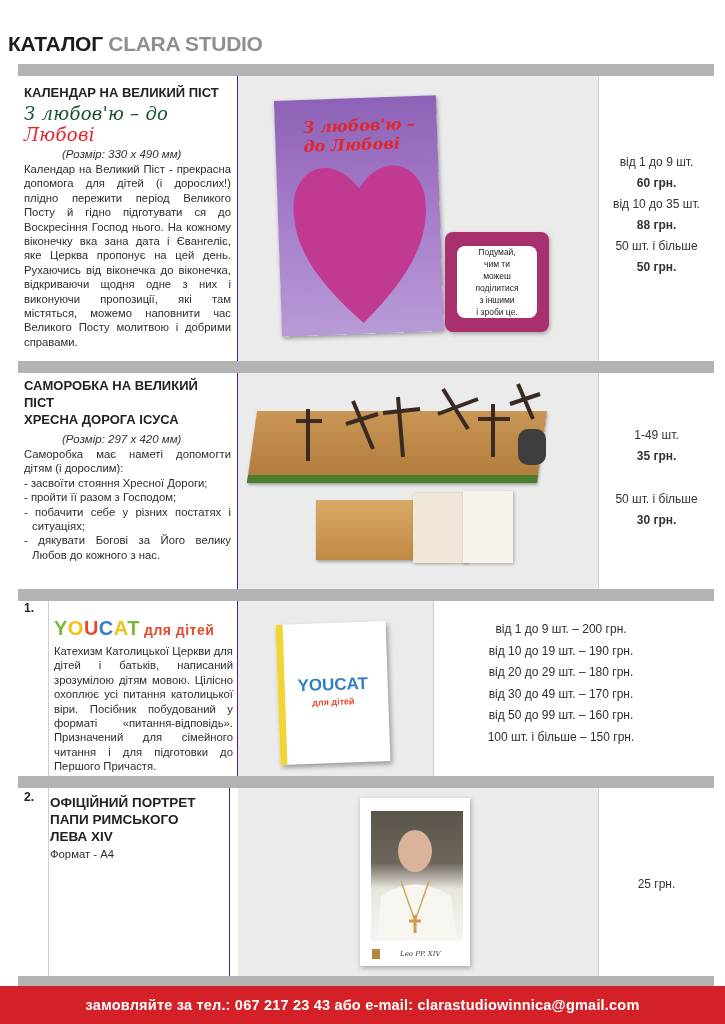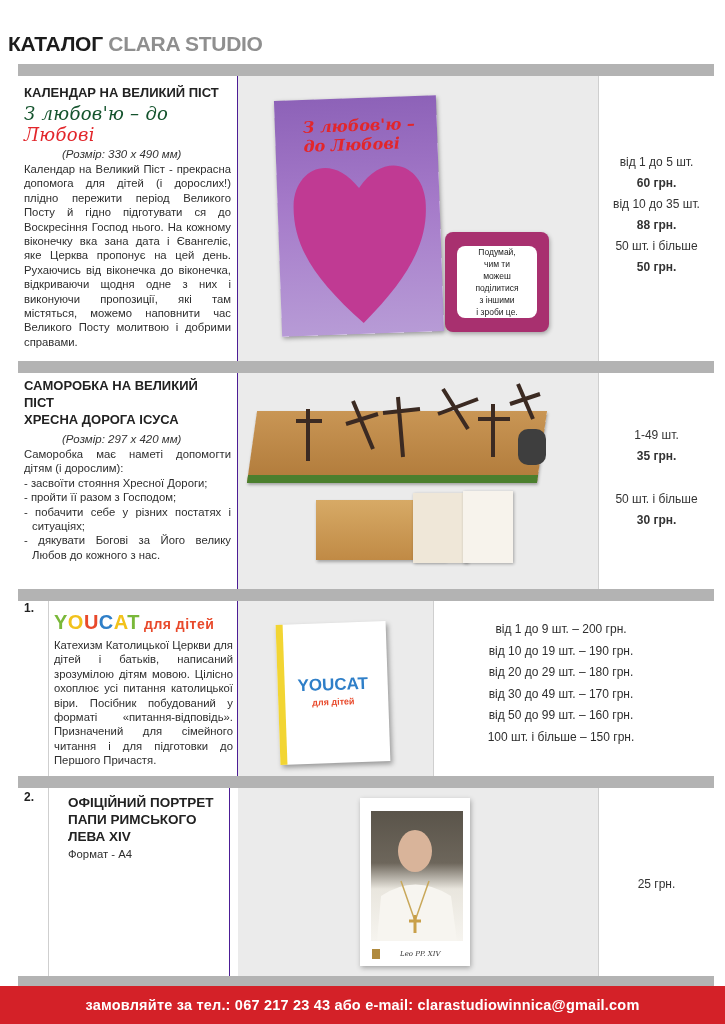--- a/index.html
+++ b/index.html
@@ -87,21 +87,21 @@
           <div>Подумай,</div>
           <div>чим ти можеш</div>
           <div>поділитися</div>
           <div>з іншими</div>
           <div>і зроби це.</div>
         </div>
       </div>
     </div>
   </div>
   <div class="cell c-price price-col" style="left:581px; width:115px; padding-top:76px;">
-    <div class="q">від 1 до 5 шт.</div>
+    <div class="q">від 1 до 9 шт.</div>
     <div class="p">60 грн.</div>
     <div class="q">від 10 до 35 шт.</div>
     <div class="p">88 грн.</div>
     <div class="q">50 шт. і більше</div>
     <div class="p">50 грн.</div>
   </div>
 </div>
 
 <div class="band" style="top:361px;"></div>
 <div class="row" style="top:373px; height:220px;">
@@ -141,21 +141,21 @@
     <div class="p">35 грн.</div>
     <div style="height:22px;"></div>
     <div class="q">50 шт. і більше</div>
     <div class="p">30 грн.</div>
   </div>
 </div>
 
 <div class="band" style="top:589px;"></div>
 <div class="row" style="top:601px; height:175px;">
   <div class="num" style="top:0;">1.</div>
-  <div class="cell c-text" style="left:30px; width:190px; border-left:1px solid #cfcfcf; padding:10px 4px 0 5px;">
+  <div class="cell c-text" style="left:30px; width:190px; border-left:1px solid #cfcfcf; padding:16px 4px 0 5px;">
     <div class="youcat-logo">
       <span id="yc-letters"><span style="color: rgb(122, 184, 58);">Y</span><span style="color: rgb(242, 194, 27);">O</span><span style="color: rgb(232, 73, 43);">U</span><span style="color: rgb(47, 127, 200);">C</span><span style="color: rgb(242, 194, 27);">A</span><span style="color: rgb(122, 184, 58);">T</span></span><span class="sub" style="color:#e8492b;">для дітей</span>
     </div>
     <div class="desc" style="margin-top:4px;">Катехизм Католицької Церкви для дітей і батьків, написаний зрозумілою дітям мовою. Цілісно охоплює усі питання католицької віри. Посібник побудований у форматі «питання-відповідь». Призначений для сімейного читання і для підготовки до Першого Причастя.</div>
   </div>
   <div class="cell c-img" style="left:220px; width:196px;">
     <div class="book" style="left:40px; top:22px; width:110px; height:140px;">
       <div class="book-spine"></div>
       <div style="position:absolute; left:0; right:0; top:52px; text-align:center; font-weight:bold; font-size:17px; color:#2f7fc8;">YOUCAT</div>
       <div style="position:absolute; left:0; right:0; top:74px; text-align:center; font-weight:bold; font-size:9px; color:#e8492b;">для дітей</div>
@@ -169,21 +169,21 @@
       <div>від 30 до 49 шт. – 170 грн.</div>
       <div>від 50 до 99 шт. – 160 грн.</div>
       <div>100 шт. і більше – 150 грн.</div>
     </div>
   </div>
 </div>
 
 <div class="band" style="top:776px;"></div>
 <div class="row" style="top:788px; height:188px;">
   <div class="num" style="top:2px;">2.</div>
-  <div class="cell c-text" style="left:30px; width:182px; border-left:1px solid #cfcfcf; padding:6px 4px 0 19px;">
+  <div class="cell c-text" style="left:30px; width:182px; border-left:1px solid #cfcfcf; padding:6px 4px 0 1px;">
     <div class="h-title" style="font-size:13.5px;">ОФІЦІЙНИЙ ПОРТРЕТ</div>
     <div class="h-title" style="font-size:13.5px;">ПАПИ РИМСЬКОГО</div>
     <div class="h-title" style="font-size:13.5px;">ЛЕВА XIV</div>
     <div class="desc">Формат - А4</div>
   </div>
   <div class="cell c-img" style="left:220px; width:361px;">
     <div class="portrait" style="left:122px; top:10px; width:110px; height:168px;">
       <div class="photo" style="left:11px; top:13px; width:92px; height:130px;">
         <svg width="92" height="130" viewBox="0 0 92 130">
           <ellipse cx="44" cy="40" rx="17" ry="21" fill="#d9b49a"></ellipse>

